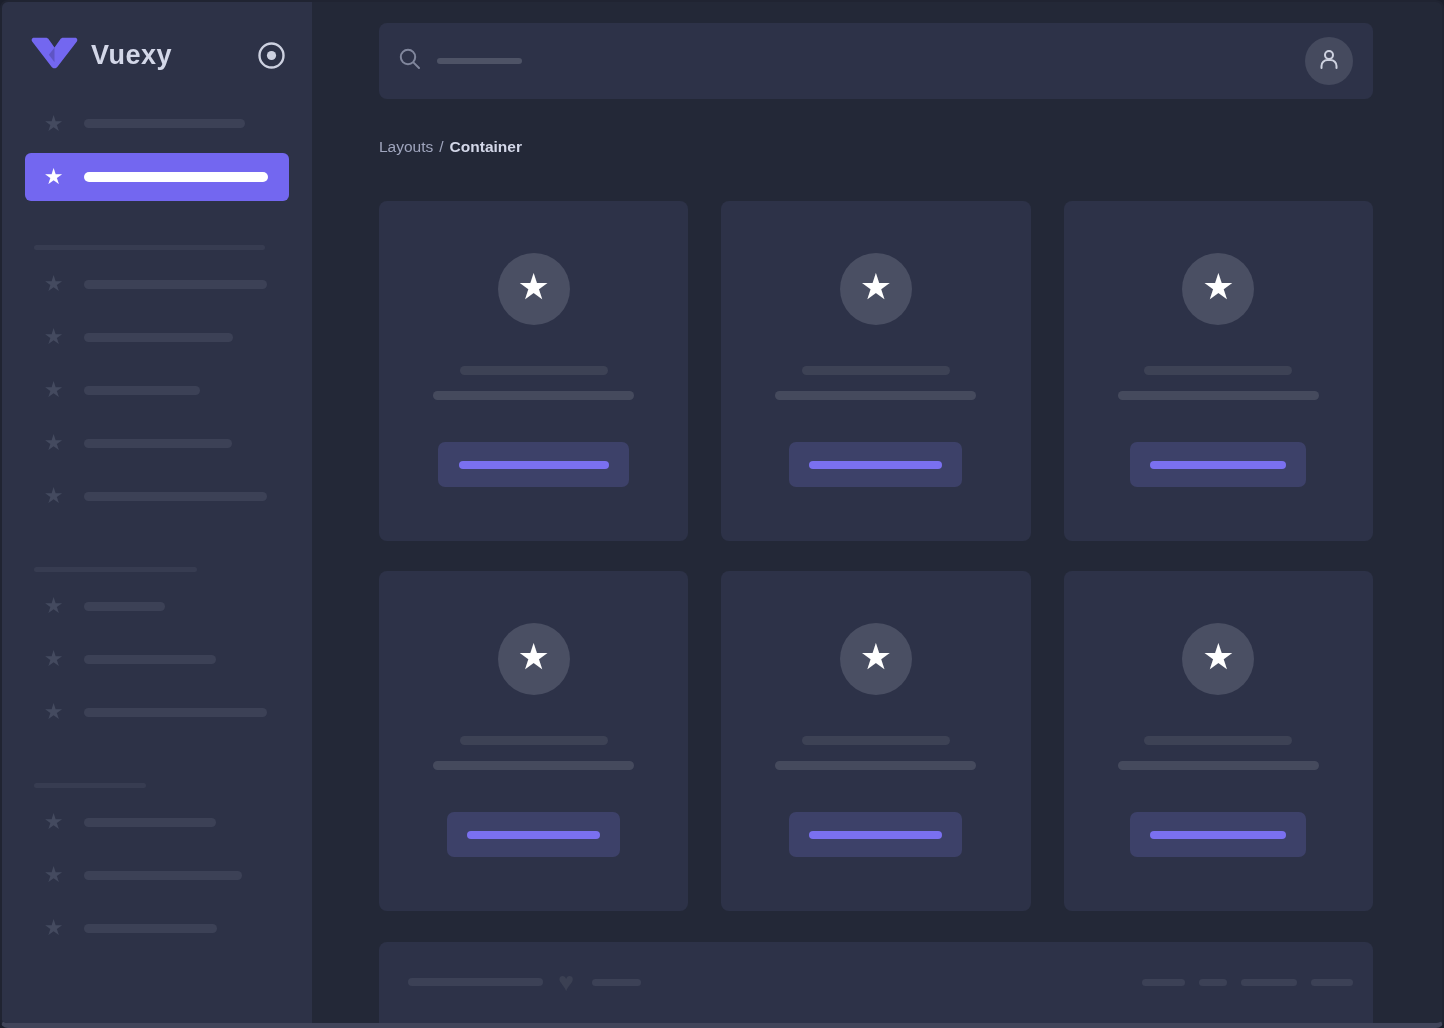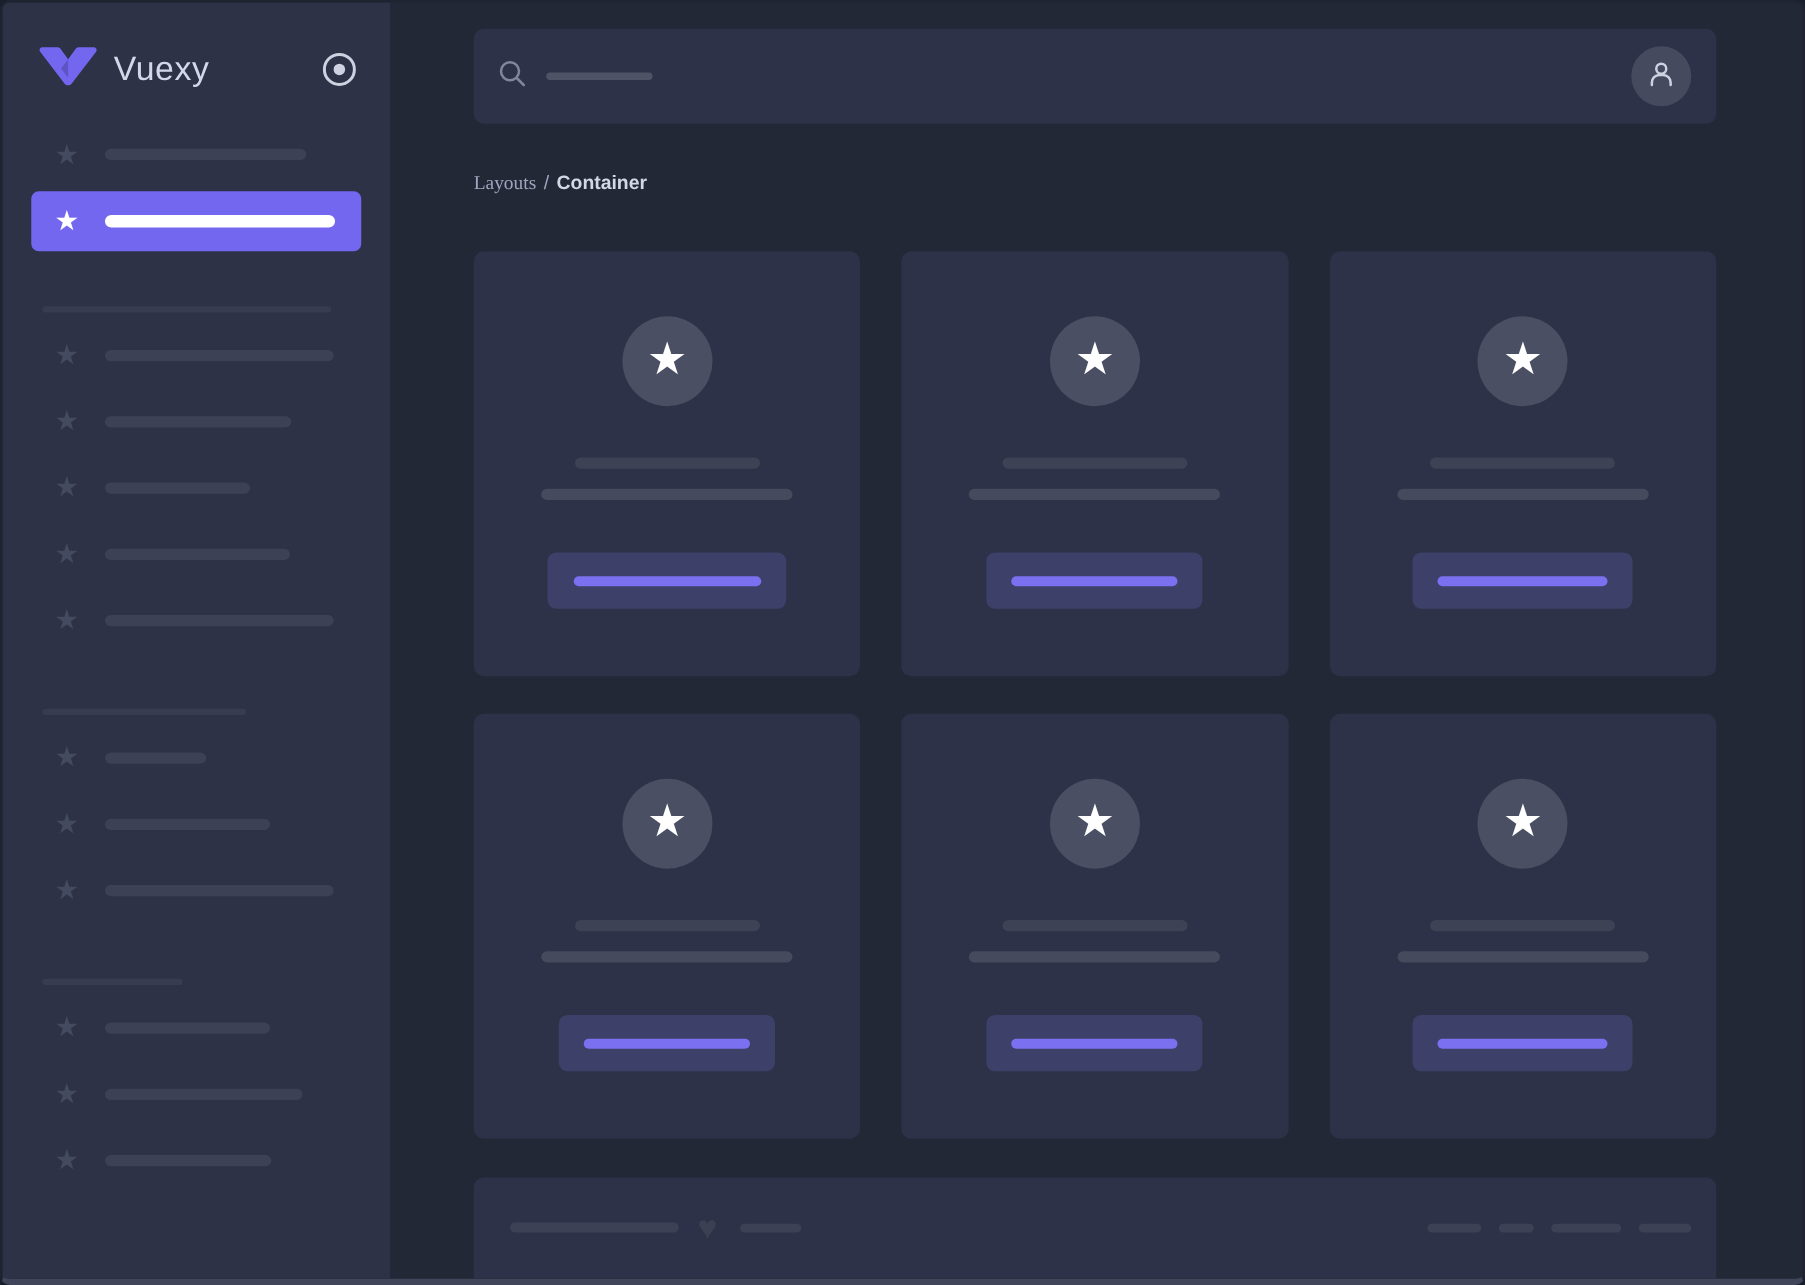--- a/index.html
+++ b/index.html
@@ -18,21 +18,21 @@
 
   
   .sidebar {
     width:310px; flex:none;
     background:var(--sidebar-bg, #2d3247);
     padding:0 23px;
   }
   .sb-header { height:95px; display:flex; align-items:center; padding:12px 3px 0 6px; }
   .logo-mark { width:47px; height:39px; flex:none; }
   .logo-text {
-    margin-left:13px; font-size:27px; font-weight:400;
+    margin-left:13px; font-size:27px; font-weight:700;
     color:var(--text-primary, #d2d6e8); letter-spacing:.5px;
   }
   .pin-icon { margin-left:auto; width:29px; height:29px; cursor:pointer; }
 
   .sb-nav { display:block; }
   .sb-item { height:53px; display:flex; align-items:center; border-radius:6px; cursor:pointer; }
   .sb-star { width:23px; margin-left:17px; font-size:22px; line-height:1;
              color:var(--star-dim, #444a5f); text-align:center; flex:none; }
   .sb-bar { height:9px; border-radius:5px; margin-left:19px;
             background:var(--skeleton-dark, #3c4156); }
@@ -54,21 +54,21 @@
   .search-ph-bar { height:6px; border-radius:3px; margin-left:16px; background:#4e5366; }
   .avatar {
     margin-left:auto; width:48px; height:48px; border-radius:50%;
     background:var(--avatar-circle-bg, #454a5e);
     display:flex; align-items:center; justify-content:center; cursor:pointer;
   }
 
   .breadcrumb { flex:none; margin-top:39px; font-size:15.5px; color:var(--text-muted, #9fa5bd); }
   .breadcrumb .sep { margin:0 6px; }
   .breadcrumb .current { color:var(--text-primary, #d6dae8); font-weight:700; cursor:default; }
-  .breadcrumb .parent { cursor:pointer;font-family:Liberation Serif, serif; }
+  .breadcrumb .parent { cursor:pointer; }
 
   .cards-grid {
     flex:none; margin-top:45px;
     display:grid; grid-template-columns:repeat(3, 1fr);
     column-gap:33px; row-gap:30px;
   }
   .card { height:340px; background:var(--card-bg, #2d3247); border-radius:8px; }
   .card-avatar {
     width:72px; height:72px; border-radius:50%;
     background:var(--avatar-circle-bg2, #4a4f63);

